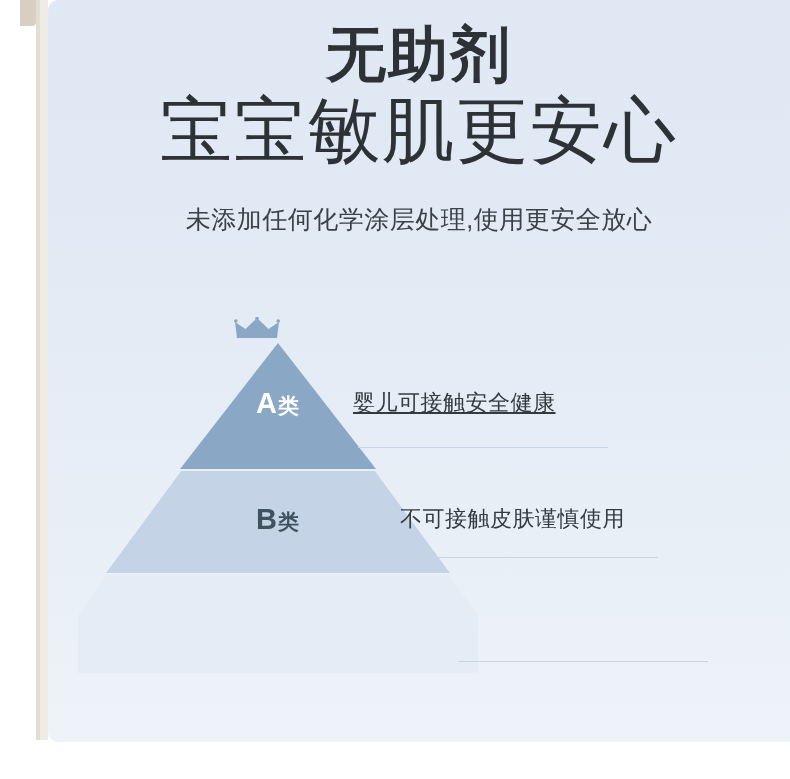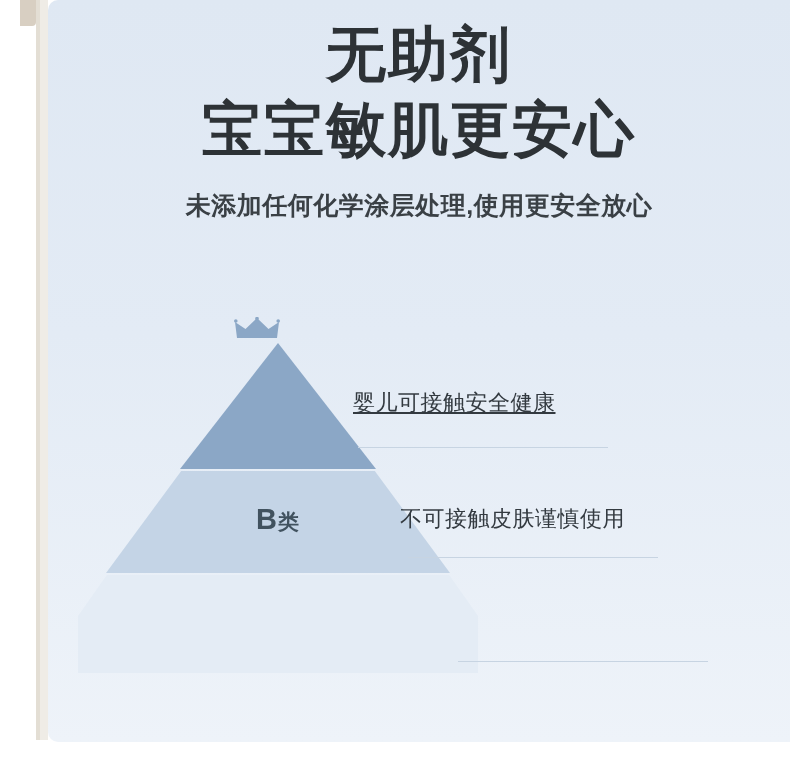--- a/index.html
+++ b/index.html
@@ -73,31 +73,31 @@
     text-align: center;
   }
   .title-1 {
     font-size: 60px;
     line-height: 74px;
     font-weight: 700;
     color: #2d3236;
     letter-spacing: 2px;
   }
   .title-2 {
-    font-size: 60px;
+    font-size: 72px;
     line-height: 76px;
-    font-weight: 700;
+    font-weight: 400;
     color: #2d3236;
     letter-spacing: 2px;
   }
   .subtitle {
-    margin-top: 20px;
+    margin-top: 34px;
     font-size: 25px;
     line-height: 34px;
-    font-weight: 700;
+    font-weight: 400;
     color: #3a4045;
     letter-spacing: 0.5px;
   }
 
   
   #pyramid-area {
     position: absolute;
     left: 0;
     top: 265px;
     width: 742px;
@@ -214,20 +214,23 @@
           <circle cx="1.8" cy="4" r="1.8" fill="#8ba7c6"></circle>
           <circle cx="44.2" cy="4" r="1.8" fill="#8ba7c6"></circle>
           <circle cx="23" cy="1.6" r="1.8" fill="#8ba7c6"></circle>
         </svg>
       </div>
 
       <div class="tier tier-a"></div>
       <div class="tier tier-b"></div>
       <div class="tier tier-c"></div>
 
+      <div class="tier-label label-a">
+        <span class="big">A</span><span class="small">类</span>
+      </div>
       <div class="tier-label label-b">
         <span class="big">B</span><span class="small">类</span>
       </div>
 
       <div class="desc desc-a">婴儿可接触安全健康</div>
       <div class="desc desc-b">不可接触皮肤谨慎使用</div>
 
       <div class="rule rule-a"></div>
       <div class="rule rule-b"></div>
       <div class="rule rule-c"></div>

